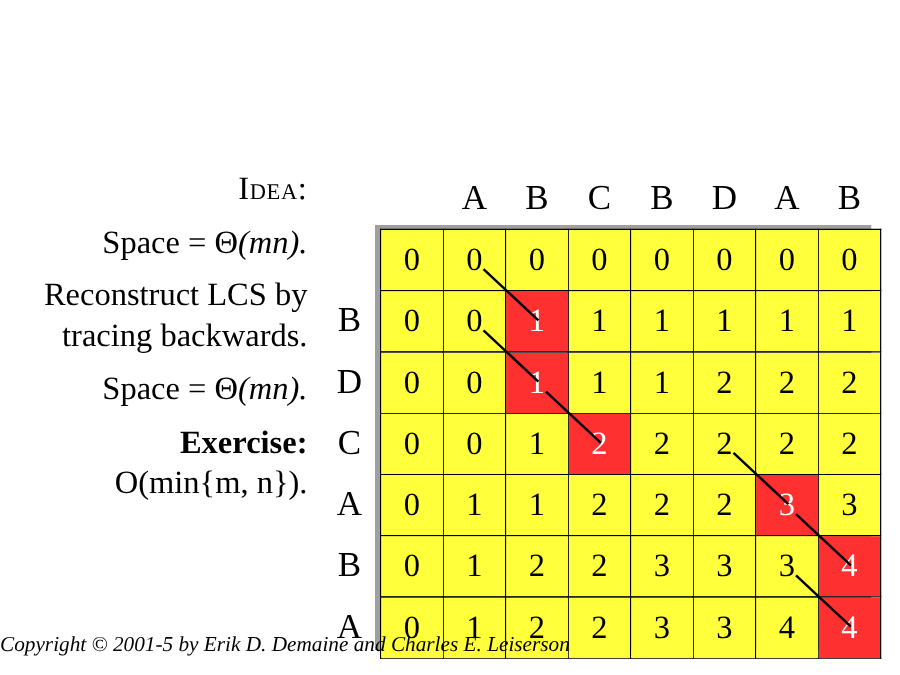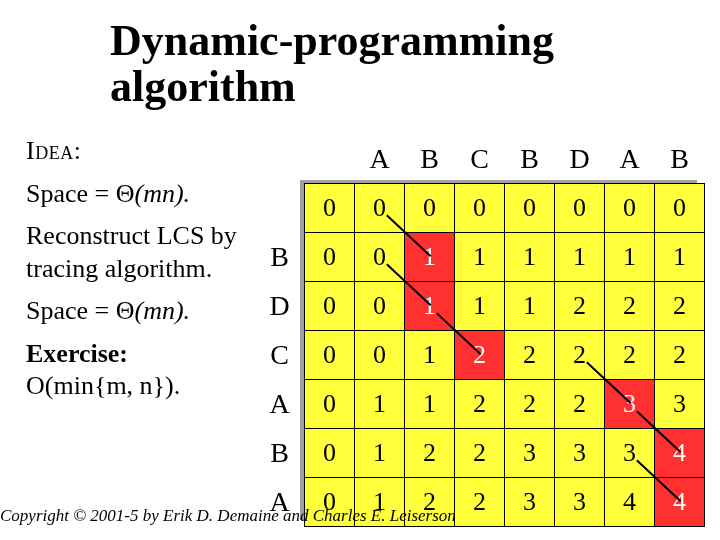--- a/index.html
+++ b/index.html
@@ -26,21 +26,21 @@
     font-weight: bold;
   }
   .body-text {
     position: absolute;
     left: 26px;
     top: 135px;
     width: 220px;
     font-size: 26px;
     line-height: 1.25;
   }
-  .body-text p { margin: 0 0 10px 0; }
+  .body-text p { margin: 0 0 10px 0; text-align: right; }
   .idea { font-variant: small-caps; letter-spacing: 0.5px; }
   .footer-date {
     position: absolute;
     left: 28px;
     bottom: 14px;
     font-size: 15px;
   }
   .footer-copy {
     position: absolute;
     left: 0;
@@ -96,33 +96,29 @@
     transform-origin: 0 0;
     transform: rotate(-137deg);
     pointer-events: none;
   }
 </style>
 </head>
 <body>
 
 <div class="slide">
 
-  <div class="title">
-    <span>Dynamic-programming</span><br>
-    <span>algorithm</span>
-  </div>
 
   <div class="body-text">
     <p>
       <span class="idea">Idea:</span><br>
     </p>
     <p>
       <span>Space = </span><span>Θ</span><span style="font-style:italic;">(mn).</span>
     </p>
-    <p>Reconstruct LCS by tracing algorithm.</p>
+    <p>Reconstruct LCS by tracing backwards.</p>
     <p>
       <span>Space = </span><span>Θ</span><span style="font-style:italic;">(mn).</span>
     </p>
     <p>
       <b>Exercise:</b><br>
       <span style=""><span> O(min{</span><span>m, n</span><span>}).</span></span>
     </p>
   </div>
 
   <div class="grid">

